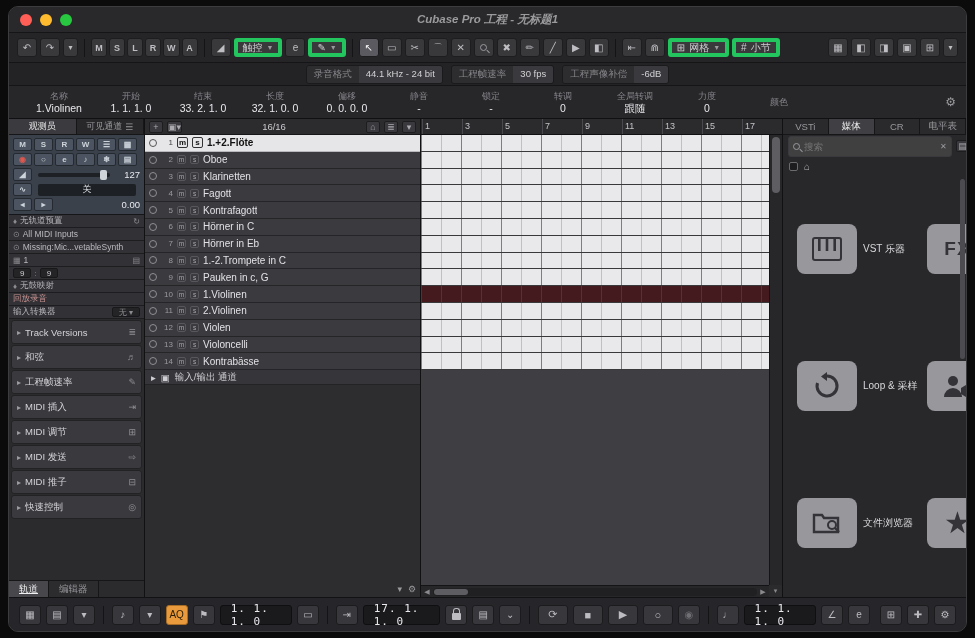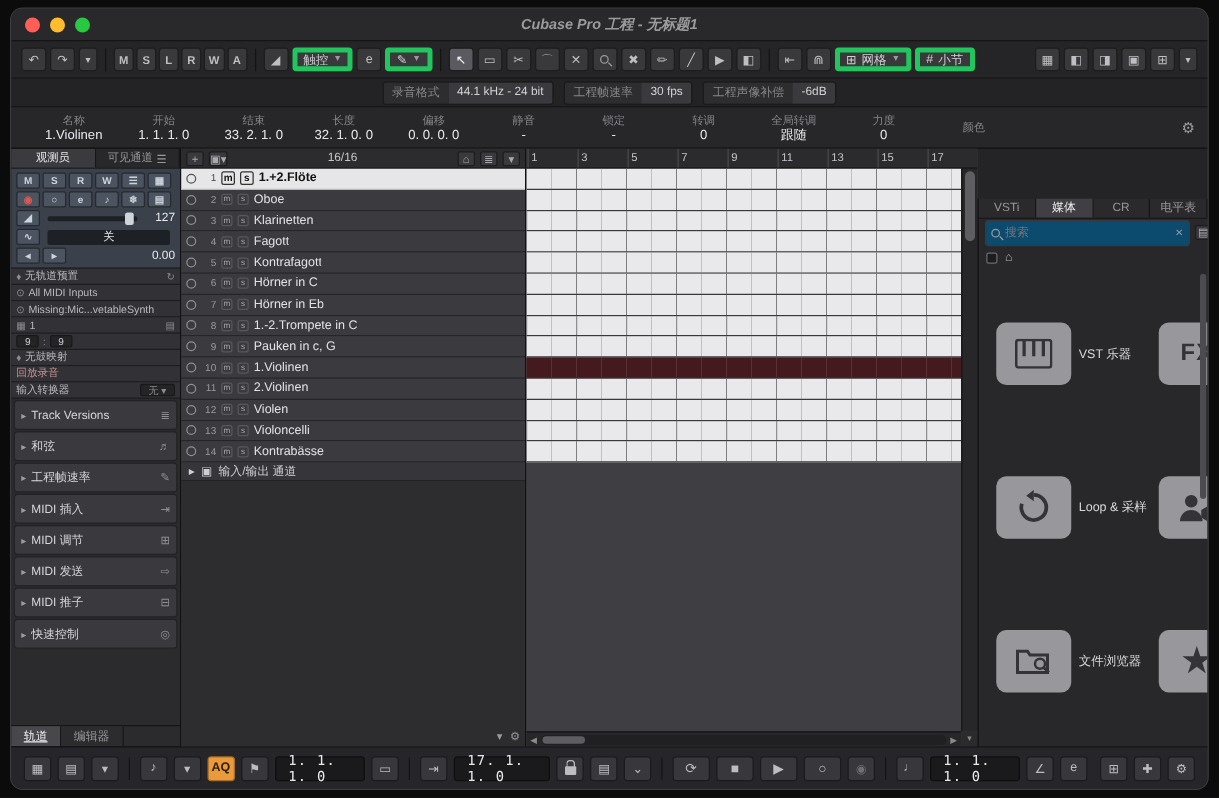--- a/index.html
+++ b/index.html
@@ -103,46 +103,46 @@
     background-image: repeating-linear-gradient(90deg, rgba(0,0,0,.30) 0 1px, transparent 1px 20px); }
   .hscroll { position:absolute; left:0; right:13px; bottom:0; height:12px; background:#27272a; border-top:1px solid #141416; display:flex; align-items:center; }
   .hscroll .harrow { width:12px; color:#8a8a8e; font-size:7px; text-align:center; }
   .hscroll .htrack { flex:1; height:8px; background:#202023; border-radius:4px; position:relative; }
   .hscroll .hhandle { position:absolute; left:1px; top:1px; width:34px; height:6px; background:#5d5d62; border-radius:3px; }
   .vscroll { position:absolute; right:0; top:16px; bottom:12px; width:13px; background:#27272a; border-left:1px solid #141416; }
   .vscroll .vhandle { position:absolute; left:2px; top:2px; width:8px; height:56px; background:#5d5d62; border-radius:4px; }
   .vcorner { position:absolute; right:0; bottom:0; width:13px; height:12px; background:#2b2b2e; color:#8a8a8e; font-size:7px; display:flex; align-items:center; justify-content:center; }
 
   
-  .media { width:184px; background:#28282b; border-left:1px solid #111113; display:flex; flex-direction:column; flex:none; position:relative;margin-top:40px; }
+  .media { width:184px; background:#28282b; border-left:1px solid #111113; display:flex; flex-direction:column; flex:none; position:relative; }
   .m-tabs { height:16px; display:flex; border-bottom:1px solid #161618; }
   .m-tab { flex:1; font-size:9.5px; color:#98989c; background:#2a2a2d; border-right:1px solid #161618; display:flex; align-items:center; justify-content:center; }
   .m-tab.sel { background:#404044; color:#eeeef0; }
   .search-row { height:22px; display:flex; align-items:center; padding:3px 5px; gap:4px; }
-  .search-box { flex:1; height:21px; background:#0c4a6e; border:1px solid #3a3a3e; border-radius:3px; display:flex; align-items:center; padding:0 4px; gap:4px; }
+  .search-box { flex:1; height:21px; background:#404040; border:1px solid #3a3a3e; border-radius:3px; display:flex; align-items:center; padding:0 4px; gap:4px; }
   .search-box input { flex:1; min-width:0; background:transparent; border:none; outline:none; color:#d5d5d9; font-size:9.5px; font-family:"Liberation Sans",sans-serif; }
   .mag { width:7px; height:7px; border:1.4px solid #9a9a9f; border-radius:50%; position:relative; flex:none; }
   .mag::after { content:""; position:absolute; width:4px; height:1.4px; background:#9a9a9f; left:5px; top:6px; transform:rotate(45deg); }
   .clear-x { color:#9a9a9f; font-size:8px; }
   .home-row { height:18px; display:flex; align-items:center; gap:6px; padding:0 6px; color:#b5b5b9; font-size:10px; }
   .checkbox { width:9px; height:9px; border:1px solid #6a6a6f; border-radius:2px; background:#1d1d20; }
   .tiles { flex:1; padding:14px 14px; display:grid; grid-template-columns:1fr 1fr; row-gap:16px; column-gap:10px; overflow:hidden; }
   .tile { display:flex; flex-direction:row; align-items:center; gap:6px; }
   .plate { width:60px; height:50px; background:#97979c; border-radius:8px; display:flex; align-items:center; justify-content:center; color:#333338; }
   .tile .tlabel { color:#d8d8db; font-size:10px; text-align:center; white-space:nowrap; }
   .fx-text { font-size:19px; font-weight:bold; color:#333338; letter-spacing:1px; }
   .star-g { font-size:30px; color:#333338; line-height:1; }
   .m-scroll { position:absolute; right:1px; top:60px; bottom:20px; width:5px; }
   .m-scroll .mh { position:absolute; top:0; width:5px; height:180px; background:#4c4c50; border-radius:3px; }
 
   
   .transport { height:34px; background:#26262a; border-top:1px solid #121214; display:flex; align-items:center; padding:0 10px; gap:5px; flex:none; }
   .trbtn { height:20px; min-width:22px; background:#38383c; border:1px solid #1b1b1e; border-radius:3px; color:#bcbcc1; font-size:10px; display:flex; align-items:center; justify-content:center; padding:0 4px; }
   .trbtn.big { min-width:30px; font-size:11px; }
-  .aq { background:#e89a3c; border-color:#a86d24; color:#2b1d08; font-weight:bold; font-size:10px; }
+  .aq { background:#e89a3c; border-color:#a86d24; color:#2b1d08; font-weight:normal; font-size:10px; }
   .tdisplay { height:20px; background:#1a1a1d; border:1px solid #0f0f11; border-radius:3px; color:#e9e9ee; font-family:"DejaVu Sans Mono",monospace; font-size:11px; display:flex; align-items:center; padding:0 10px; letter-spacing:1px; }
   .lock { width:9px; height:7px; background:#bcbcc1; border-radius:1px; position:relative; margin-top:4px; }
   .lock::before { content:""; position:absolute; width:5px; height:5px; border:1.4px solid #bcbcc1; border-bottom:none; border-radius:3px 3px 0 0; left:1px; top:-5px; }
 </style>
 </head>
 <body>
 
 <div class="window">
 
   <div class="titlebar">

